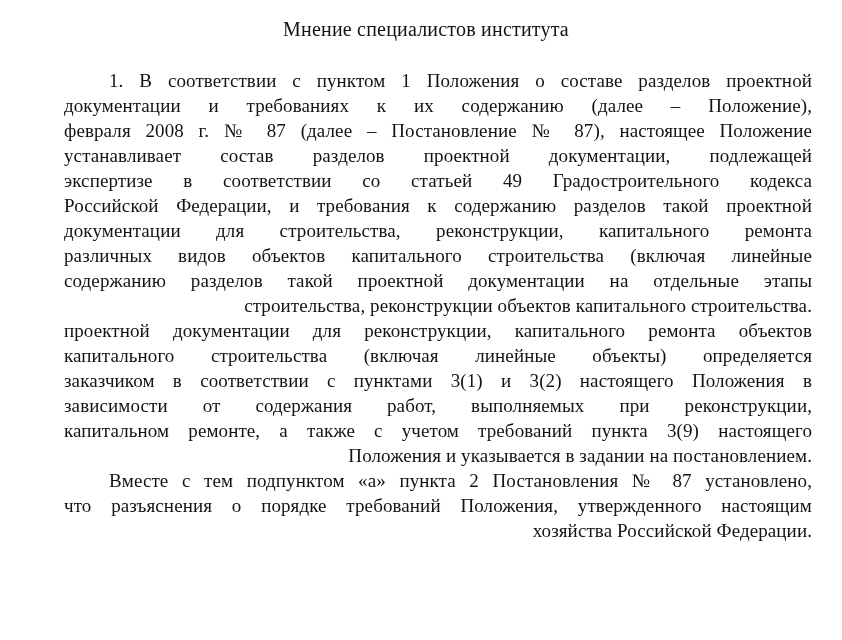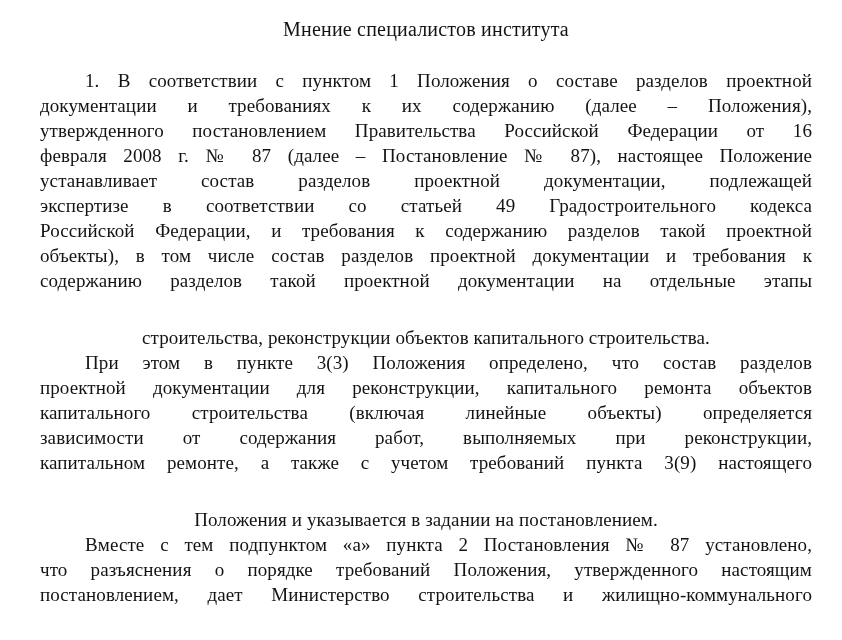--- a/index.html
+++ b/index.html
@@ -28,51 +28,51 @@
   .paragraph { margin: 0; }
   .line {
     font-size: 19px;
     line-height: 25px;
     letter-spacing: 0.1px;
   }
   
   .line.j {
     text-align: justify;
     text-align-last: justify;
+    margin-left: 24px;
   }
   
-  .line.last { text-align: center; margin-top: 32px; }
+  .line.last { text-align: right; }
   .line.indent { text-indent: 45px; }
 </style>
 </head>
 <body>
 
 <div class="page">
   <h1 class="doc-title">Мнение специалистов института</h1>
   <div id="doc-body">
       <div class="paragraph">
         <div class="line j indent">1. В соответствии с пунктом 1 Положения о составе разделов проектной</div>
-        <div class="line j">документации и требованиях к их содержанию (далее – Положения),</div>
-        <div class="line j">утвержденного постановлением Правительства Российской Федерации от 16</div>
+        <div class="line j">документации и требованиях к их содержанию (далее – Положение),</div>
         <div class="line j">февраля 2008 г. № 87 (далее – Постановление № 87), настоящее Положение</div>
         <div class="line j">устанавливает состав разделов проектной документации, подлежащей</div>
         <div class="line j">экспертизе в соответствии со статьей 49 Градостроительного кодекса</div>
         <div class="line j">Российской Федерации, и требования к содержанию разделов такой проектной</div>
-        <div class="line j">объекты), в том числе состав разделов проектной документации и требования к</div>
+        <div class="line j">документации для строительства, реконструкции, капитального ремонта</div>
+        <div class="line j">различных видов объектов капитального строительства (включая линейные</div>
         <div class="line j">содержанию разделов такой проектной документации на отдельные этапы</div>
         <div class="line last">строительства, реконструкции объектов капитального строительства.</div>
       </div>
       <div class="paragraph">
-        <div class="line j indent">При этом в пункте 3(3) Положения определено, что состав разделов</div>
         <div class="line j">проектной документации для реконструкции, капитального ремонта объектов</div>
         <div class="line j">капитального строительства (включая линейные объекты) определяется</div>
+        <div class="line j">заказчиком в соответствии с пунктами 3(1) и 3(2) настоящего Положения в</div>
         <div class="line j">зависимости от содержания работ, выполняемых при реконструкции,</div>
         <div class="line j">капитальном ремонте, а также с учетом требований пункта 3(9) настоящего</div>
         <div class="line last">Положения и указывается в задании на постановлением.</div>
       </div>
       <div class="paragraph">
         <div class="line j indent">Вместе с тем подпунктом «а» пункта 2 Постановления № 87 установлено,</div>
         <div class="line j">что разъяснения о порядке требований Положения, утвержденного настоящим</div>
-        <div class="line j">постановлением, дает Министерство строительства и жилищно-коммунального</div>
         <div class="line last">хозяйства Российской Федерации.</div>
       </div>
     </div>
 </div>
 
 </body></html>

